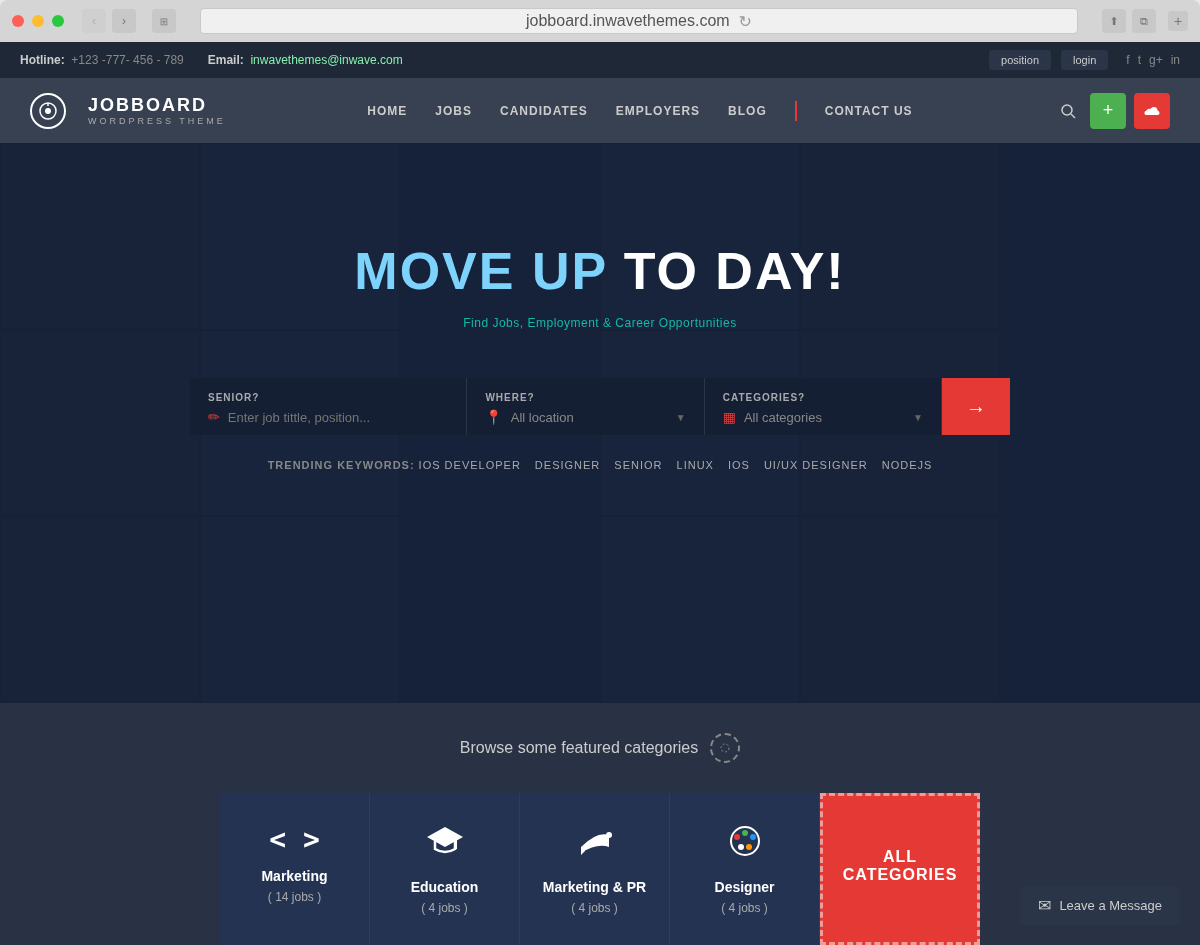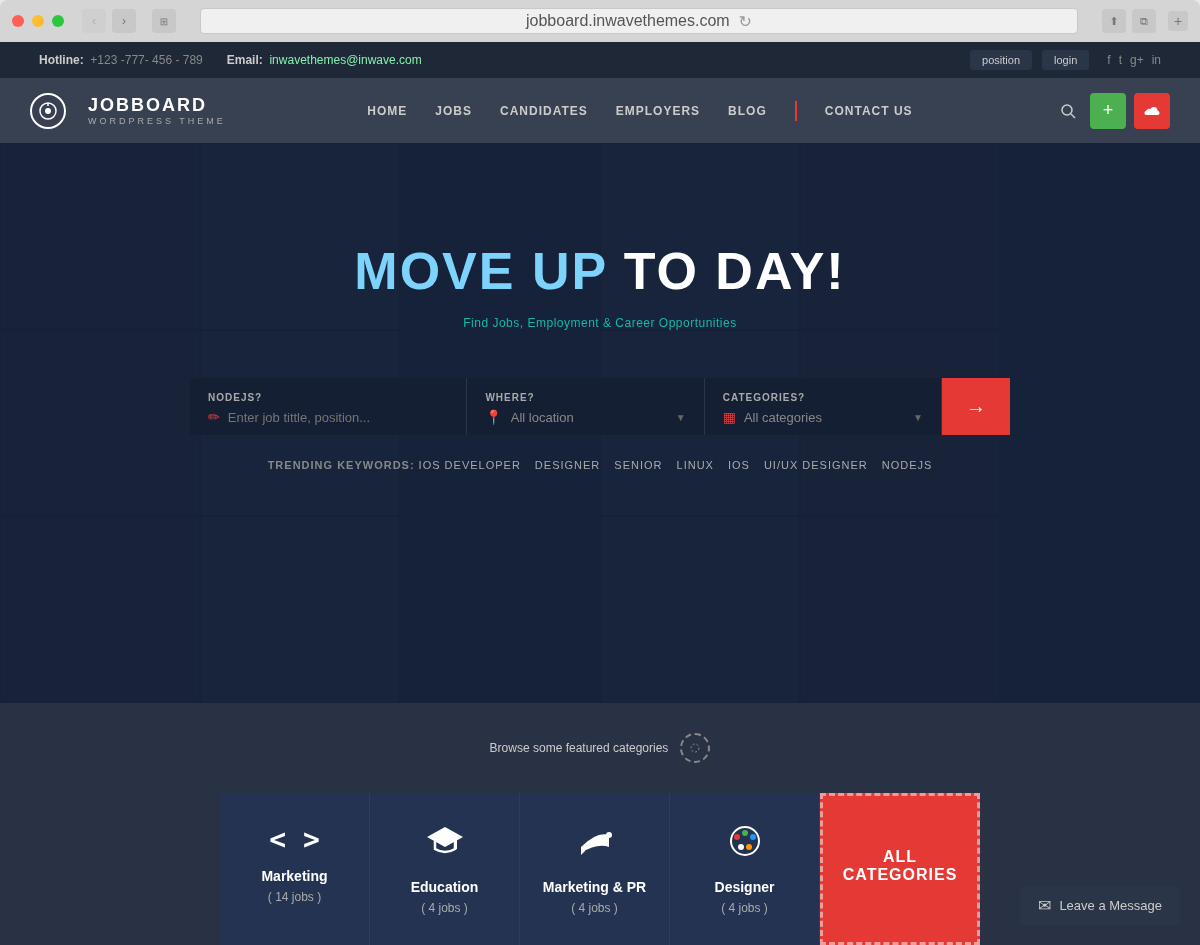--- a/index.html
+++ b/index.html
@@ -75,21 +75,21 @@
       position: relative;
     }
 
     
     .top-bar {
       background: #1e2837;
       height: 36px;
       display: flex;
       align-items: center;
       justify-content: space-between;
-      padding: 0 39px;
+      padding: 0 20px;
       font-size: 12px;
       color: #aaa;
     }
     .top-bar-left { display: flex; gap: 24px; }
     .top-bar-left span { color: #888; }
     .top-bar-left strong { color: #ccc; }
     .top-bar-left a { color: #86efac; text-decoration: none; }
     .top-bar-right { display: flex; align-items: center; gap: 10px; }
     .top-bar-btn {
       background: #2a3548;
@@ -289,21 +289,21 @@
     }
 
     
     .categories-section {
       background: rgba(20, 30, 50, 0.7);
       padding: 30px 0 0;
       text-align: center;
     }
     .categories-title {
       color: #ccc;
-      font-size: 12px;
+      font-size: 16px;
       margin-bottom: 30px;
       display: flex;
       align-items: center;
       justify-content: center;
       gap: 12px;
     }
     .dashed-circle {
       width: 30px; height: 30px;
       border: 2px dashed #888;
       border-radius: 50%;
@@ -481,21 +481,21 @@
     <div class="hero-overlay"></div>
 
     <div class="hero-content">
       <h1 class="hero-title">
         <span class="highlight">MOVE UP</span><span class="white"> TO DAY!</span>
       </h1>
       <p class="hero-subtitle">Find Jobs, Employment &amp; Career Opportunities</p>
 
       <div class="search-box">
         <div class="search-field" style="flex:1.2">
-          <label>NODEJS?</label>
+          <label>SENIOR?</label>
           <div class="search-field-inner">
             <span class="search-field-icon">✏</span>
             <input type="text" style="color: rgb(136, 136, 136);" placeholder="Enter job tittle, position...">
           </div>
         </div>
         <div class="search-field" style="flex:1">
           <label>WHERE?</label>
           <div class="search-field-inner field-with-arrow">
             <span class="search-field-icon loc">📍</span>
             <select>

